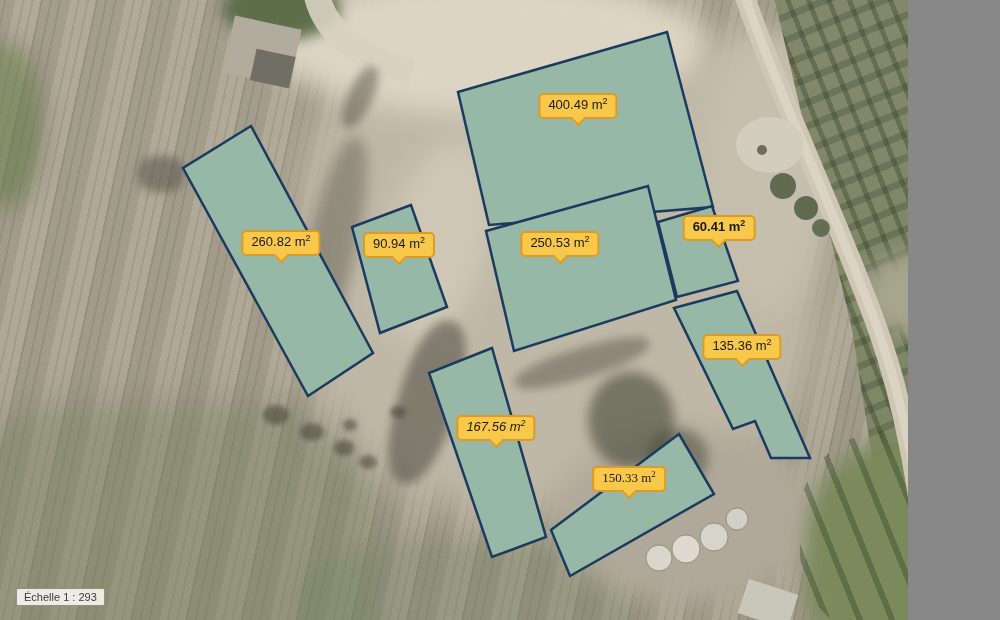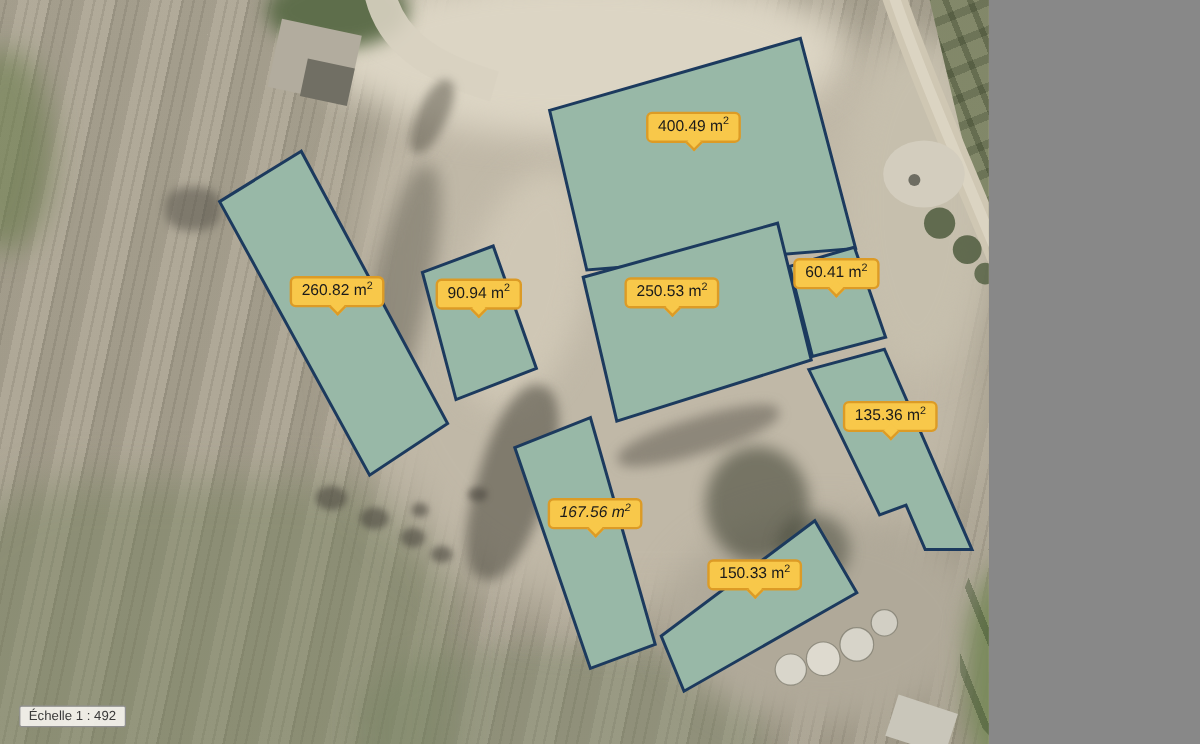--- a/index.html
+++ b/index.html
@@ -1,17 +1,17 @@
 <!DOCTYPE html>
 <html style="--label-bg: #f8c84a; --label-border: #dc9b26; --label-text: #1a1a1a;"><head>
 <meta charset="utf-8">
 <style>
   html,body{margin:0;padding:0;background:#888;}
   #canvas{
-    position:relative;width:824px;height:620px;overflow:hidden;
+    position:relative;width:908px;height:620px;overflow:hidden;
     background:#b2ab9b;font-family:"Liberation Sans",sans-serif;
   }
   #canvas *{box-sizing:border-box;}
   .layer{position:absolute;}
 
   
   #field-left{
     left:-80px;top:-80px;width:1160px;height:800px;
     background:
       repeating-linear-gradient(102deg, rgba(55,50,38,0.11) 0 2px, rgba(0,0,0,0) 2px 9px),
@@ -157,20 +157,20 @@
       <polygon points="679,434 714,494 570,576 551,530" fill="#99a094"></polygon>
       <polygon points="679,434 714,494 570,576 551,530" fill="rgba(152,208,186,0.5)" stroke="#1c3a5e" stroke-width="2.5"></polygon>
       <circle cx="925" cy="288" r="5" fill="#e8923a" stroke="#1d3a5f" stroke-width="2.5"></circle>
     </svg>
 
   <div class="layer" id="labels" style="left:0;top:0;width:100%;height:100%;">
       <div class="area-label" style="left: 578px; top: 119px;"><span>400.49&nbsp;m</span><sup>2</sup><span class="tail"></span></div>
       <div class="area-label" style="left: 281px; top: 256px;"><span>260.82&nbsp;m</span><sup>2</sup><span class="tail"></span></div>
       <div class="area-label" style="left: 399px; top: 258px;"><span>90.94&nbsp;m</span><sup>2</sup><span class="tail"></span></div>
       <div class="area-label" style="left: 560px; top: 257px;"><span>250.53&nbsp;m</span><sup>2</sup><span class="tail"></span></div>
-      <div class="area-label" style="left: 697px; top: 241px;"><span>60.41&nbsp;m</span><sup>2</sup><span class="tail"></span></div>
+      <div class="area-label" style="left: 719px; top: 241px; font-weight: bold;"><span>60.41&nbsp;m</span><sup>2</sup><span class="tail"></span></div>
       <div class="area-label" style="left: 742px; top: 360px;"><span>135.36&nbsp;m</span><sup>2</sup><span class="tail"></span></div>
       <div class="area-label" style="left: 496px; top: 441px; font-style: italic;"><span>167.56&nbsp;m</span><sup>2</sup><span class="tail"></span></div>
-      <div class="area-label" style="left: 629px; top: 492px;"><span>150.33&nbsp;m</span><sup>2</sup><span class="tail"></span></div>
+      <div class="area-label" style="left: 629px; top: 492px; font-family: Liberation Serif, serif;"><span>150.33&nbsp;m</span><sup>2</sup><span class="tail"></span></div>
     </div>
 
-  <div id="scale-box">Échelle 1 : 492</div>
+  <div id="scale-box">Échelle 1 : 293</div>
 </div>
 
 </body></html>

